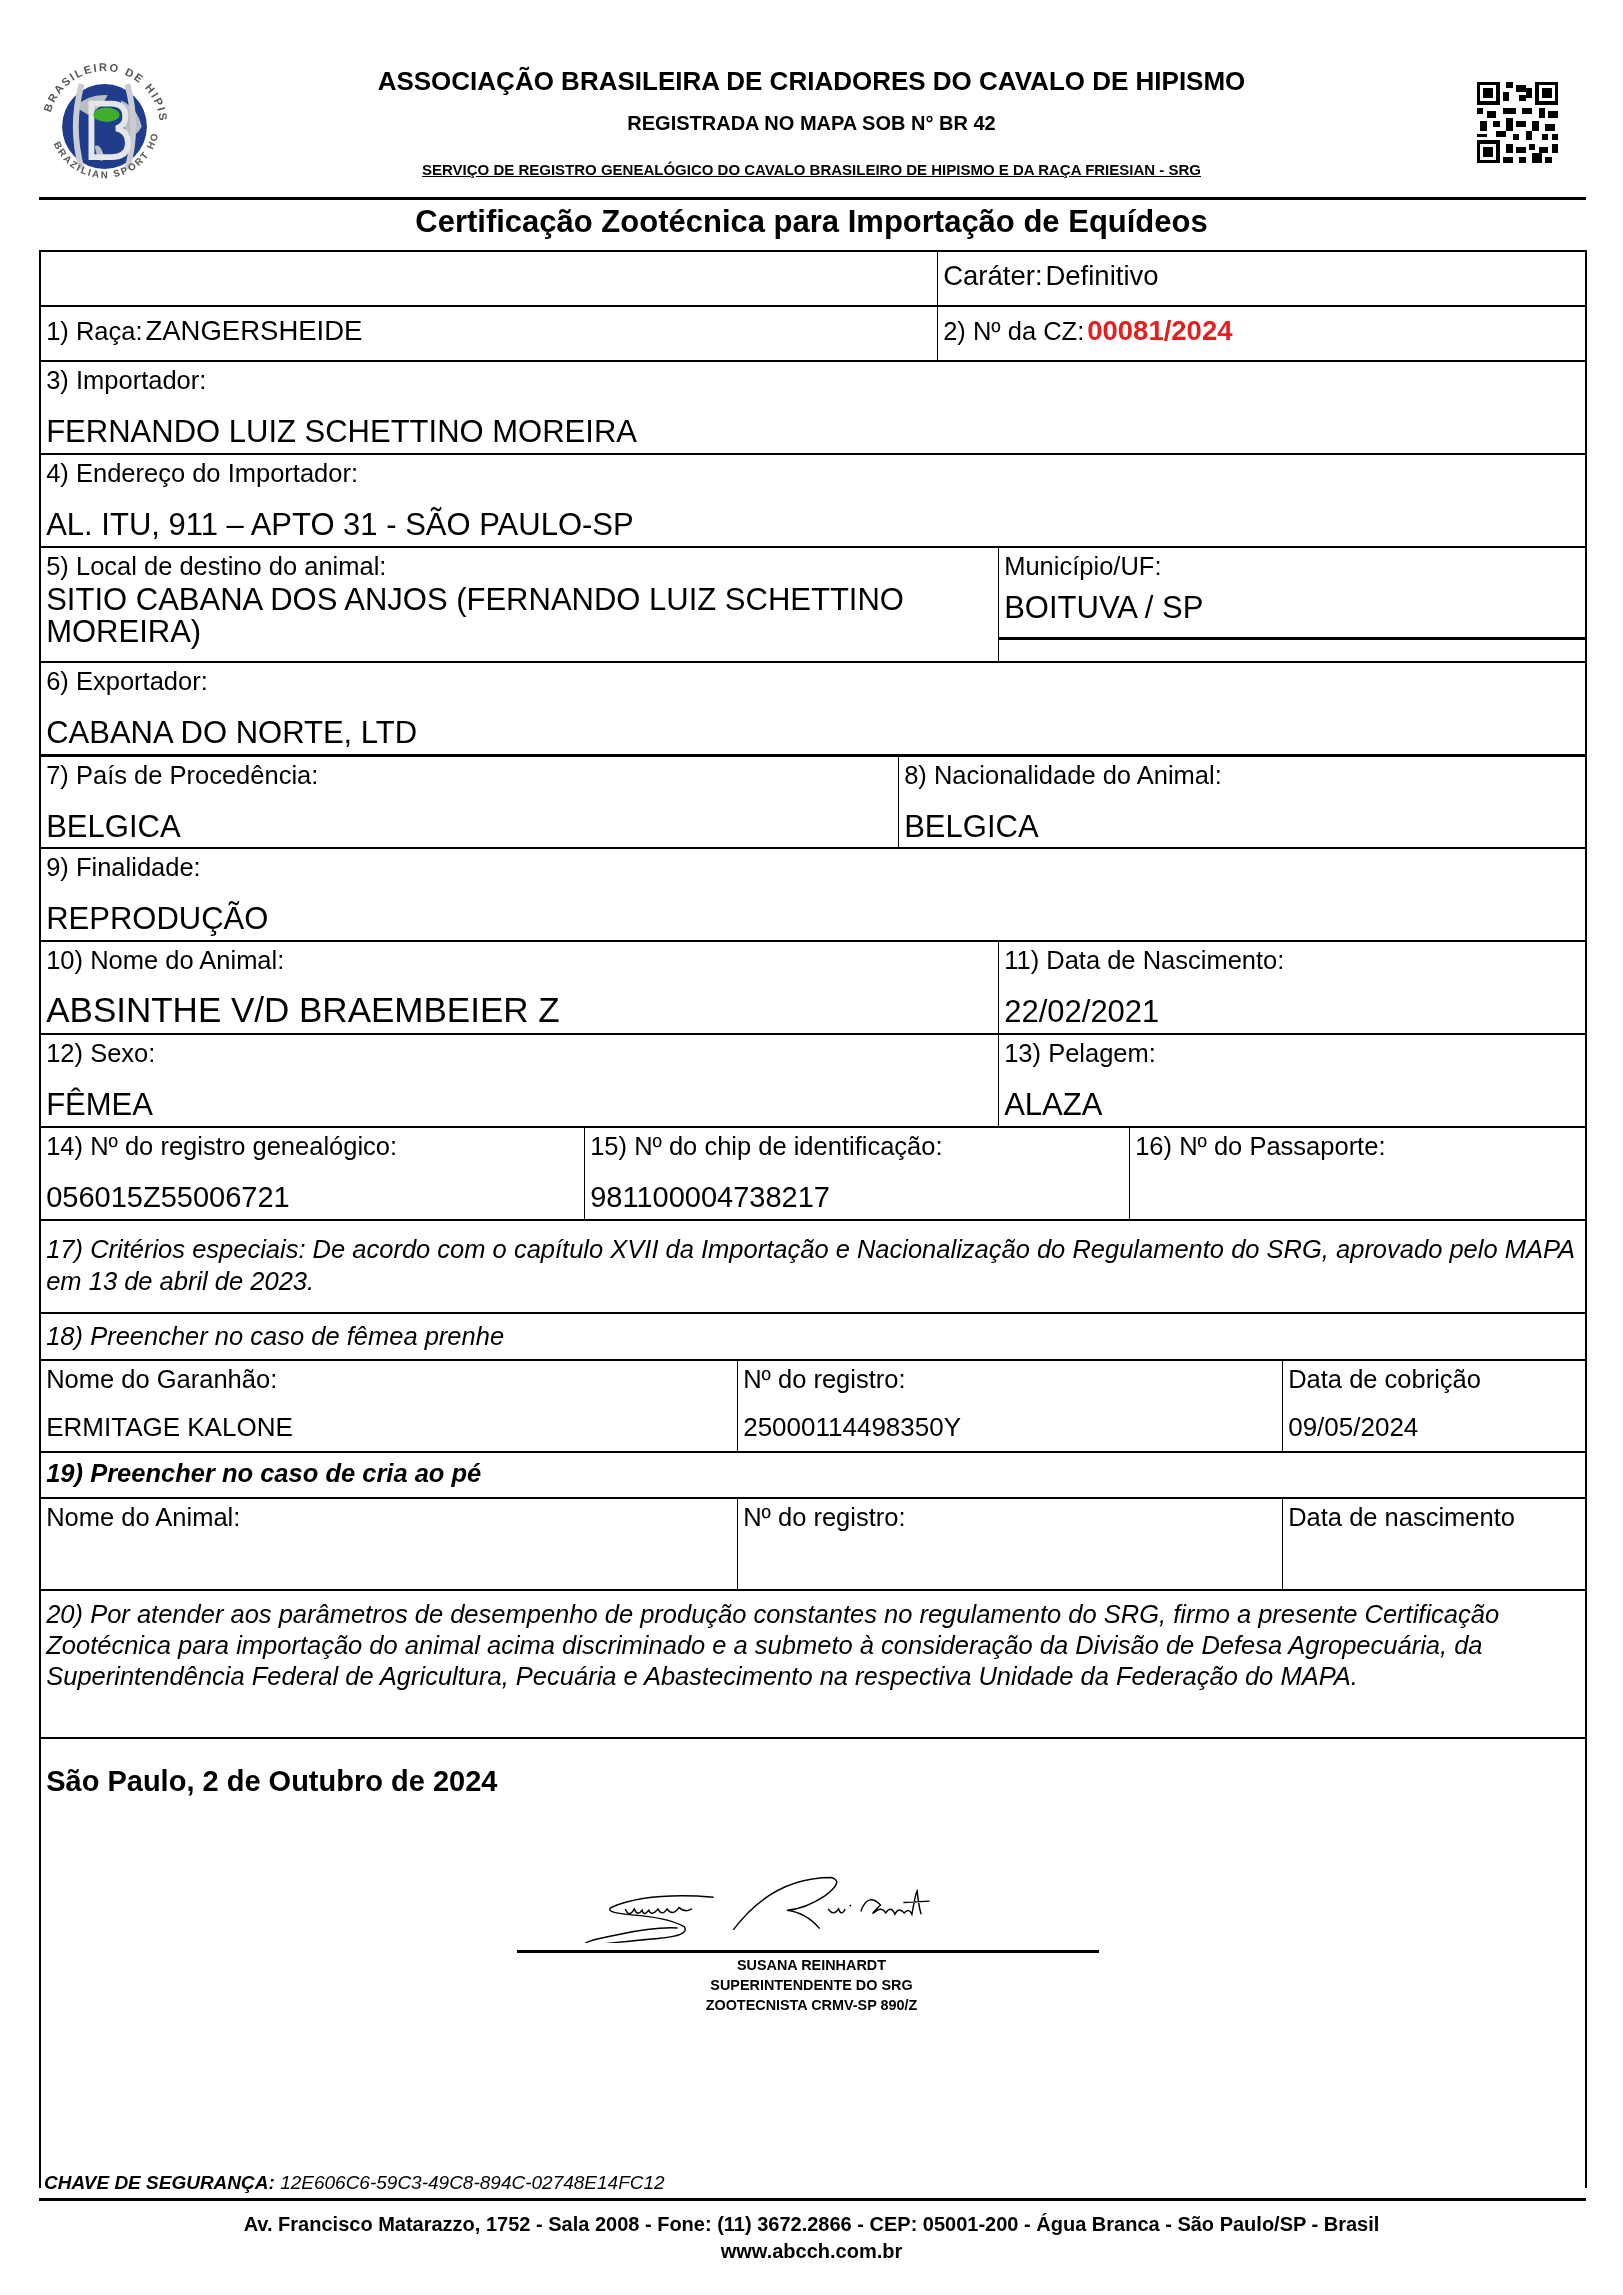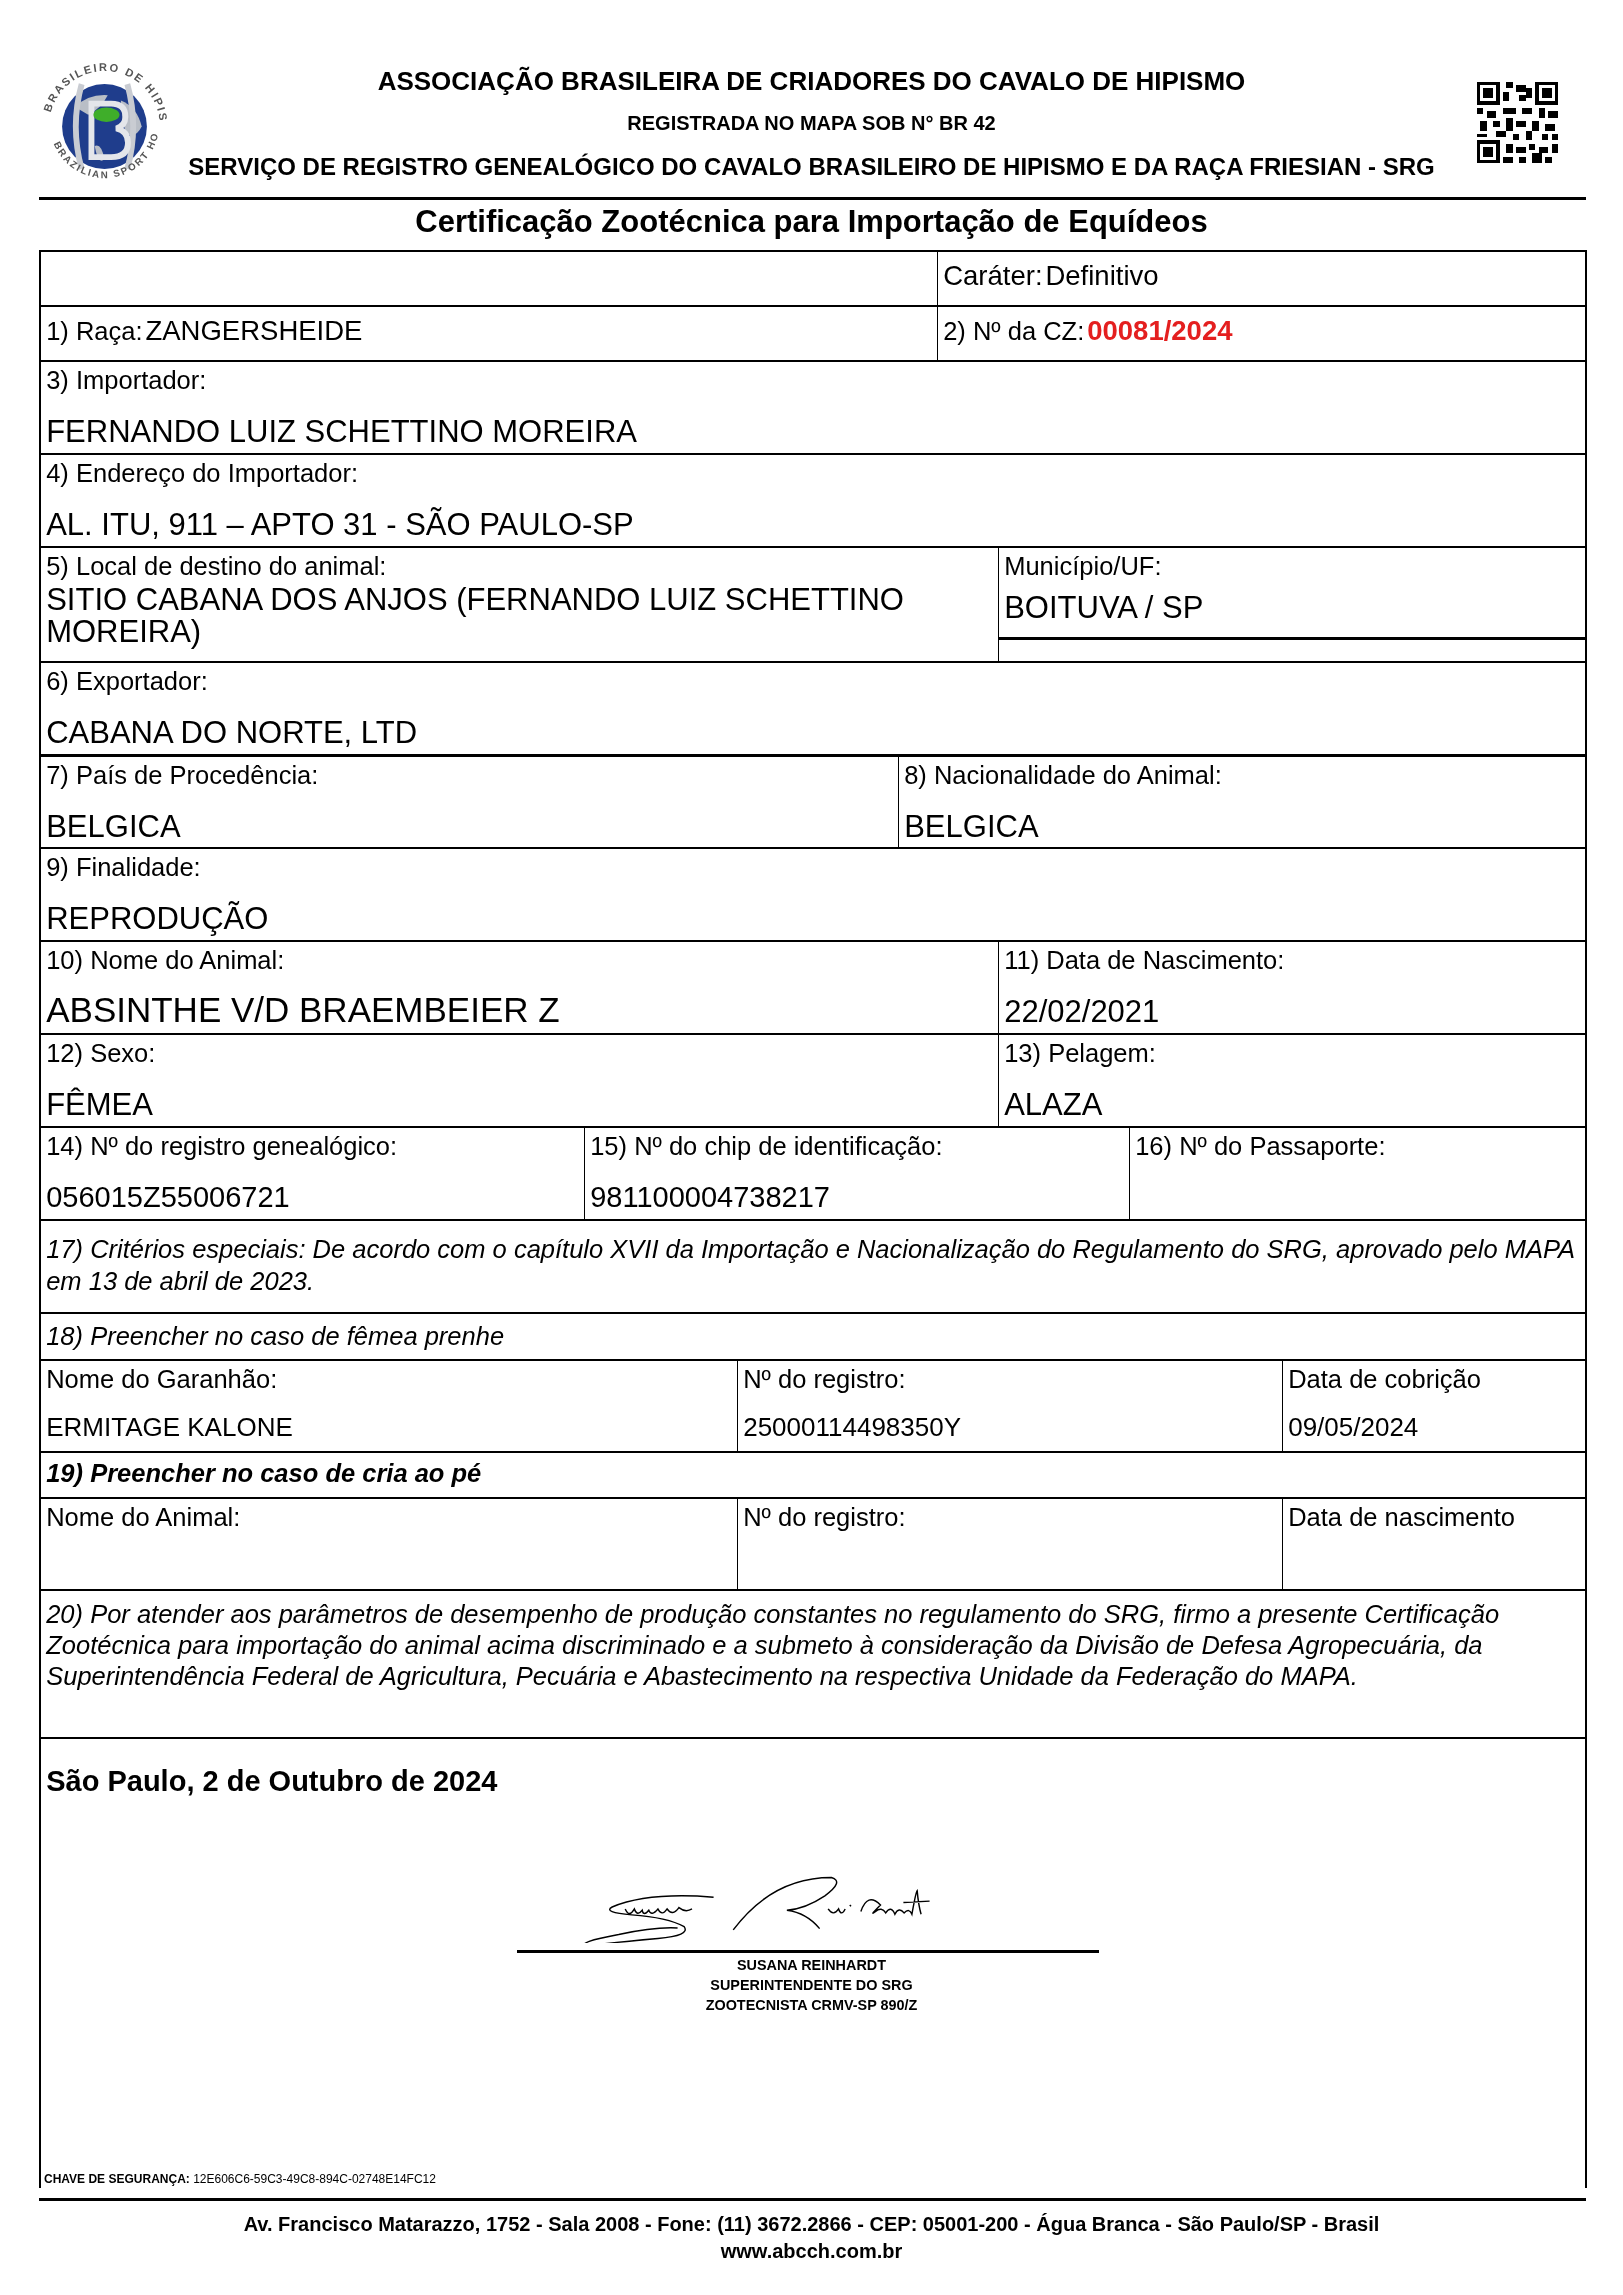--- a/index.html
+++ b/index.html
@@ -6,21 +6,21 @@
   html, body { width: 1623px; height: 2295px; background: #fff; }
   body { font-family: "Liberation Sans", sans-serif; color: #000; position: relative; overflow: hidden; }
 
   .abs { position: absolute; margin-top: 20px; }
 
   
   .logo { left: 36px; top: 41px; width: 137px; height: 131px; }
   .hdr-line { left: 0; width: 1623px; text-align: center; font-weight: bold; }
   .hdr-1 { top: 46px; font-size: 26px; left: 92px; }
   .hdr-2 { top: 92px; font-size: 20px; left: 92px; }
-  .hdr-3 { top: 133px; font-size: 24px; left: 92px; }
+  .hdr-3 { top: 141px; font-size: 15px; left: 92px; text-decoration: underline; }
   .qr { left: 1477px; top: 62px; width: 81px; height: 81px; }
   .rule-top { left: 39px; top: 177px; width: 1547px; height: 3.3px; background: #000; }
   .doc-title { left: 0; width: 1623px; top: 184px; text-align: center; font-weight: bold; font-size: 31px; }
 
   
   .form { left: 39px; top: 230px; width: 1548px; border-left: 2px solid #000; border-right: 2px solid #000; }
   .row { display: flex; border-top: 2.6px solid #000; position: relative; }
   .cell { position: relative; border-left: 1.3px solid #000; padding: 3.9px 5.2px; }
   .cell:first-child { border-left: none; }
   .lbl { font-size: 25.5px; line-height: 1.15; }
@@ -50,21 +50,21 @@
   .r19 { height: 451px; }
 
   .sub-line { position: absolute; left: 0; right: 0; height: 2.6px; background: #000; }
 
   
   .sig { left: 563px; top: 1851px; width: 491px; height: 72px; }
   .sig-rule { left: 517px; top: 1930px; width: 582px; height: 2.6px; background: #000; }
   .sig-text { left: 0; width: 1623px; text-align: center; font-weight: bold; font-size: 14.4px; line-height: 1.35; }
 
   
-  .key { left: 44px; top: 2152px; font-size: 12px; }
+  .key { left: 44px; top: 2152px; font-size: 19px; font-style: italic; }
   .rule-bottom { left: 39px; top: 2178px; width: 1547px; height: 3.3px; background: #000; }
   .foot { left: 0; width: 1623px; text-align: center; font-weight: bold; font-size: 20px; }
 </style>
 </head>
 <body>
 
 <div class="abs logo">
   <svg width="137" height="131" viewBox="0 0 210 200">
     <defs>
       <path id="ringTop" d="M 20 100 A 85 85 0 0 1 190 100"></path>

